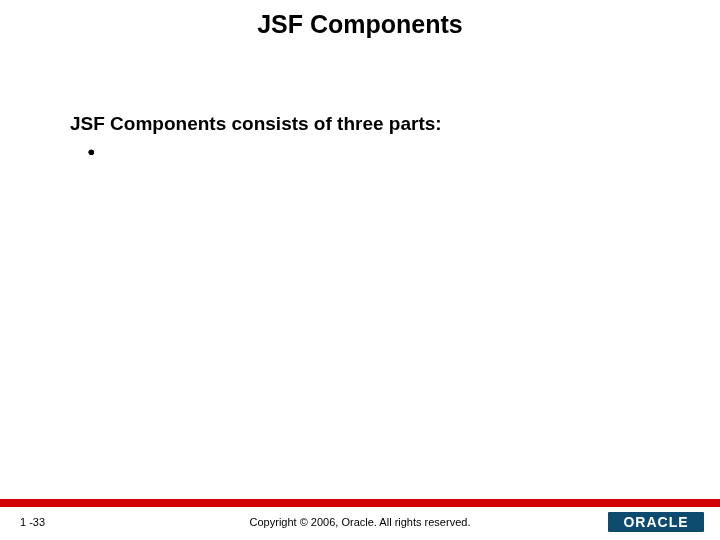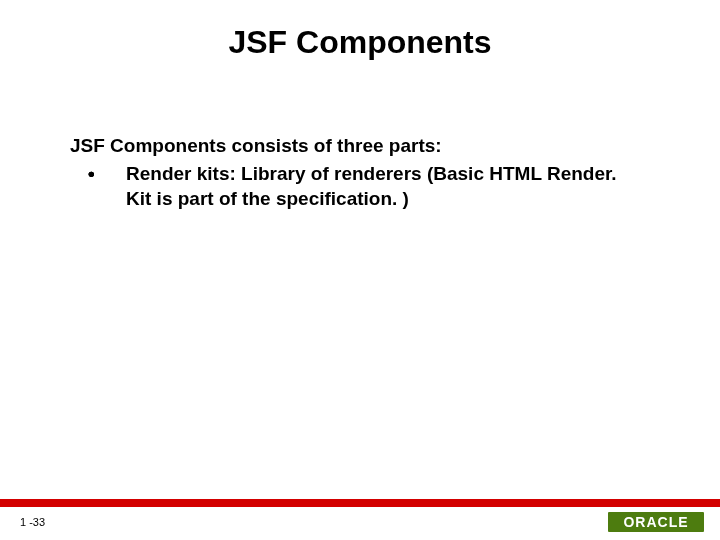--- a/index.html
+++ b/index.html
@@ -15,24 +15,24 @@
       position: relative;
       overflow: hidden;
     }
     .slide {
       width: 100%;
       height: 100%;
       position: relative;
     }
     .title {
       text-align: center;
-      font-size: 32px;
+      font-size: 25px;
       font-weight: bold;
       color: #000;
-      padding-top: 24px;
+      padding-top: 10px;
     }
     .content {
       padding: 72px 102px 0 70px;
     }
     .intro {
       font-size: 19px;
       font-weight: bold;
       color: #000;
       line-height: 1.35;
     }
@@ -91,21 +91,21 @@
       bottom: 12px;
       font-size: 11px;
       color: #000;
     }
     .logo {
       position: absolute;
       right: 16px;
       bottom: 8px;
       width: 96px;
       height: 20px;
-      background: #4d7c0f;
+      background: #0c4a6e;
       display: flex;
       align-items: center;
       justify-content: center;
       font-family: Arial, sans-serif;
       font-weight: bold;
       font-size: 14px;
       color: #fff;
       letter-spacing: 1px;
       border-radius: 1px;
     }
@@ -120,26 +120,26 @@
     <p class="intro">JSF Components consists of three parts:</p>
     <ul class="bullets">
       <li>
         <span class="bullet-mark">•</span>
       </li>
       <li>
         <span class="bullet-mark">•</span>
       </li>
       <li>
         <span class="bullet-mark">•</span>
-        <span>Render kits: Library of renderers (Basic HTML Render. Kit is part of the specification. )</span>
       </li>
     </ul>
   </div>
 
   <div class="footer">
     <div class="red-bar"></div>
     <div class="white-band"></div>
     <div class="page-num">1 -33</div>
+    <div class="copyright">Copyright © 2006, Oracle.  All rights reserved.</div>
     <div class="logo">
       <span>ORACLE</span>
     </div>
   </div>
 </div>
 
 </body></html>

